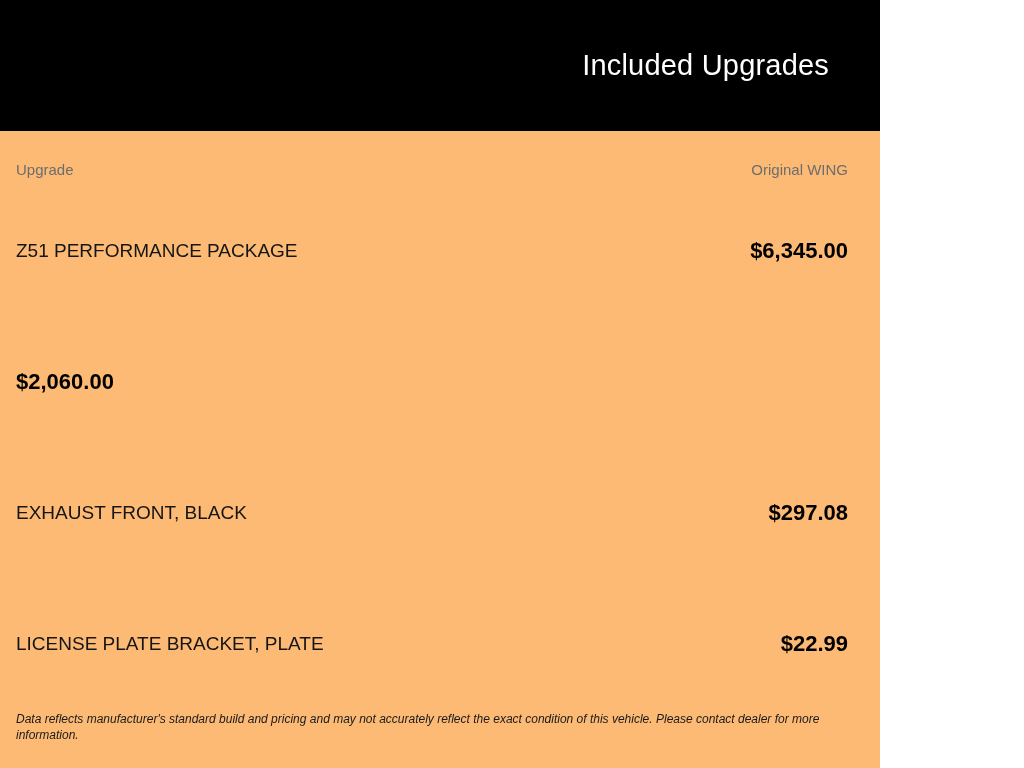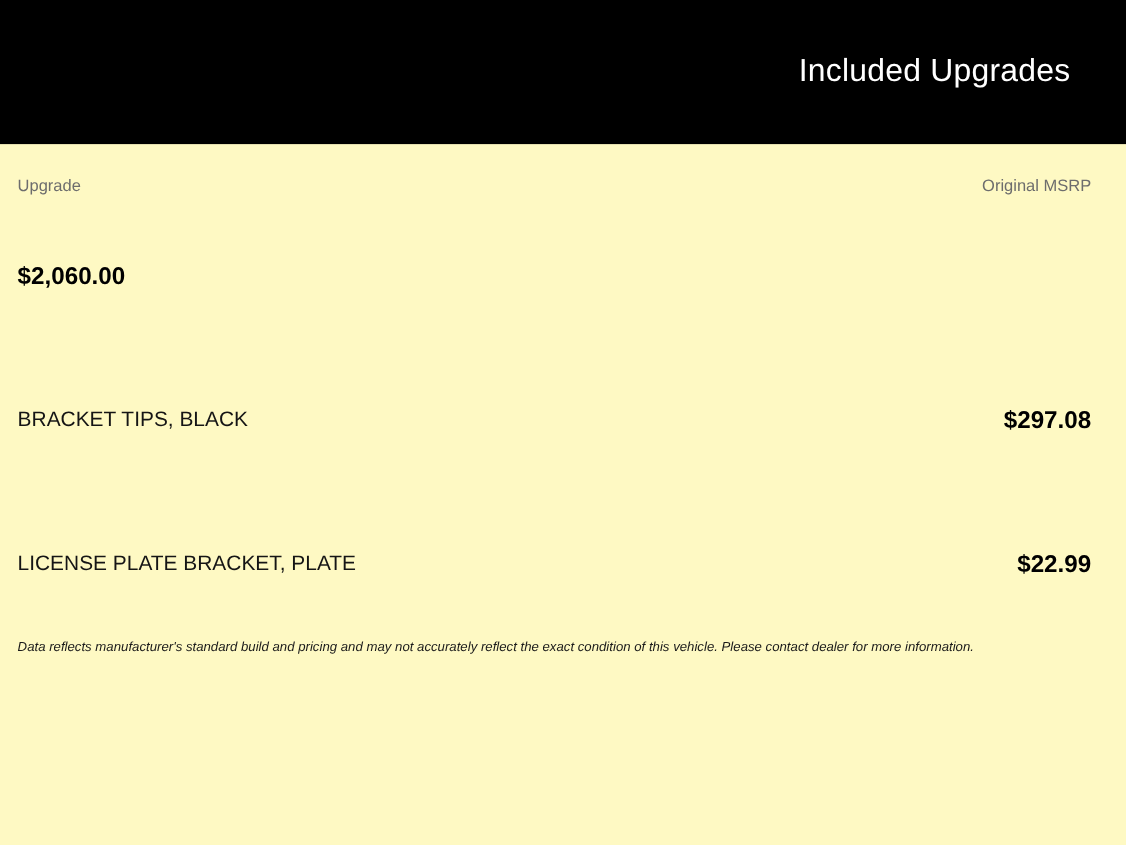--- a/index.html
+++ b/index.html
@@ -3,21 +3,21 @@
 <meta charset="utf-8">
 <style>
   * { margin: 0; padding: 0; box-sizing: border-box; }
   html, body {
     width: 1024px;
     height: 768px;
     background: #ffffff;
     font-family: "Liberation Sans", sans-serif;
     overflow: hidden;
   }
-  .panel { width: 1024px; height: 768px; background: #fef9c3; }
+  .panel { width: 880px; height: 768px; background: #fdba74; }
 
   .header-bar {
     height: 131px;
     background: #000000;
     display: flex;
     align-items: center;
     justify-content: flex-end;
     padding-right: 51px;
   }
   .page-title {
@@ -75,32 +75,36 @@
 <div class="panel">
 
   <div class="header-bar">
     <div class="page-title">Included Upgrades</div>
   </div>
 
   <div class="content">
 
     <div class="table-header-row">
       <div class="col-header">Upgrade</div>
-      <div class="col-header">Original MSRP</div>
+      <div class="col-header">Original WING</div>
     </div>
 
     <div class="rows">
 
+      <div class="table-row">
+        <div class="upgrade-name">Z51 PERFORMANCE PACKAGE</div>
+        <div class="upgrade-msrp">$6,345.00</div>
+      </div>
 
       <div class="table-row">
         <div class="upgrade-msrp">$2,060.00</div>
       </div>
 
       <div class="table-row">
-        <div class="upgrade-name">BRACKET TIPS, BLACK</div>
+        <div class="upgrade-name">EXHAUST FRONT, BLACK</div>
         <div class="upgrade-msrp">$297.08</div>
       </div>
 
       <div class="table-row">
         <div class="upgrade-name">LICENSE PLATE BRACKET, PLATE</div>
         <div class="upgrade-msrp">$22.99</div>
       </div>
 
     </div>
 

